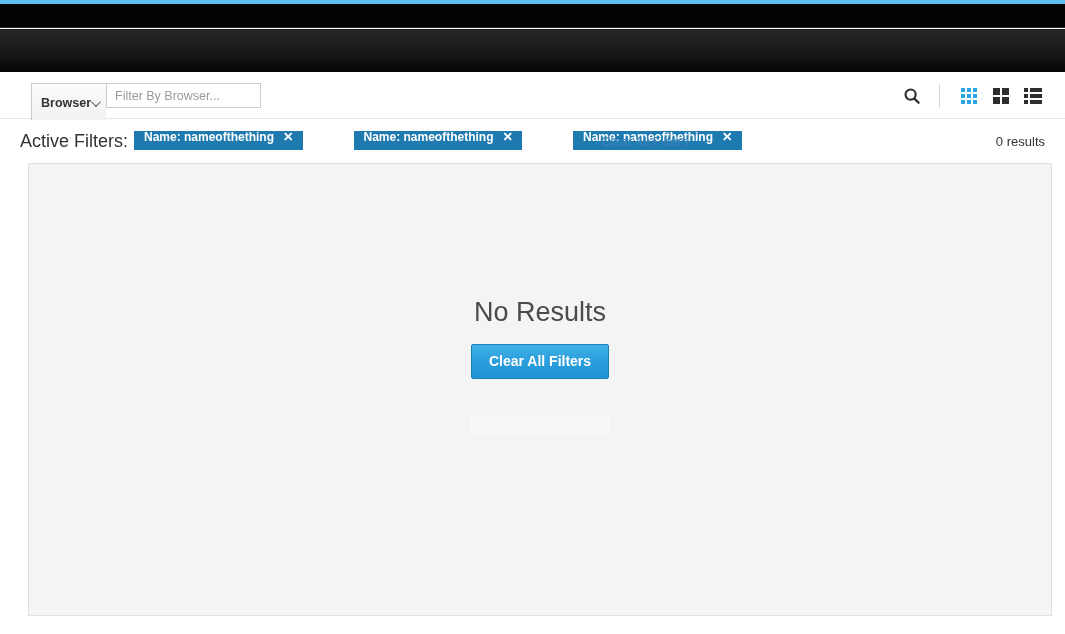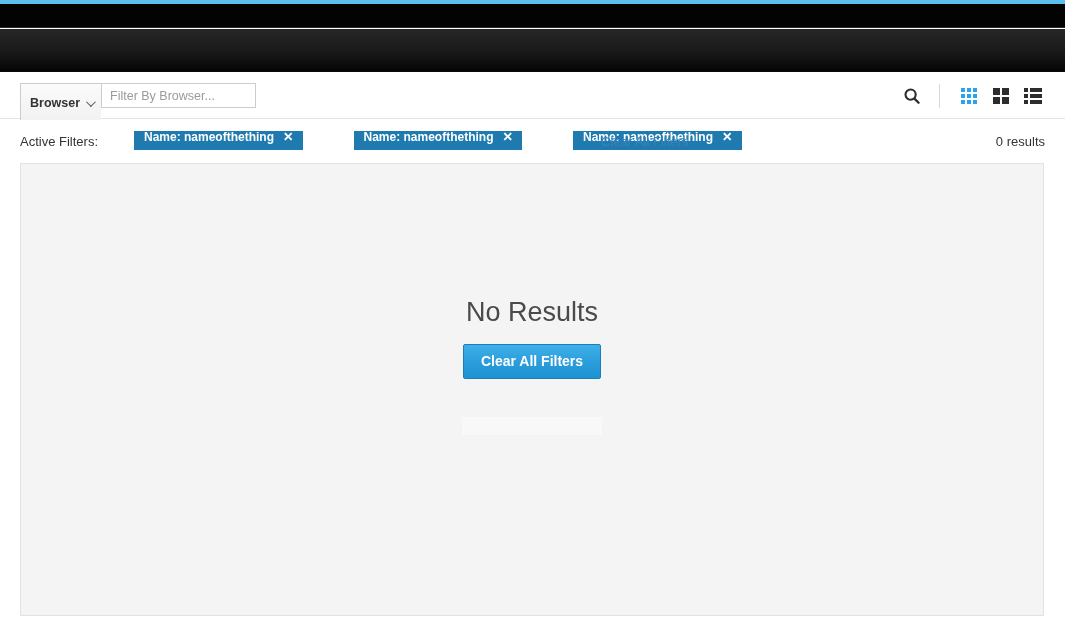--- a/index.html
+++ b/index.html
@@ -32,28 +32,29 @@
   .toolbar {
     position: absolute; top: 72px; left: 0; width: 1065px; height: 47px;
     background: #ffffff;
     border-bottom: 1px solid #e4e4e4;
   }
   .filter-group {
     position: absolute; left: 20px; top: 83px;
     display: flex; align-items: stretch; height: 25px;
   }
   .filter-select {
-    display: flex; align-items: center; gap: 6px;
+    display: flex; align-items: center; 
     height: 40px; padding: 0 8px 0 9px;
     background: linear-gradient(to bottom, #fbfbfb 0%, #f1f1f1 100%);
     border: 1px solid #cccccc;
     border-right: none;
     font-size: 12.5px; font-weight: bold; color: #333333;
     white-space: nowrap; cursor: pointer;
     line-height: 1;
+    margin-left: 11px;
   }
   .caret {
     display: inline-block; width: 7px; height: 7px;
     border-right: 1.4px solid #555; border-bottom: 1.4px solid #555;
     transform: rotate(45deg) translateY(-2px);
   }
   .filter-input {
     width: 155px; height: 25px;
     border: 1px solid #cccccc;
     background: #ffffff;
@@ -88,21 +89,21 @@
   .listicon .blk { display:block; width: 4px; height: 4px; background:#2d2d2d; }
   .listicon .bar { display:block; width: 12px; height: 4px; background:#2d2d2d; }
 
   
   .filters-row {
     position: absolute; top: 120px; left: 0; width: 1065px; height: 43px;
     background: #ffffff;
   }
   .filters-label {
     position: absolute; left: 20px; top: 134px;
-    font-size: 13px; color: #333333; line-height: 15px;
+    font-size: 18px; color: #333333; line-height: 15px;
   }
   .pills {
     position: absolute; left: 102px; top: 131px;
     display: flex; align-items: center; gap: 19px;
   }
   .pill {
     display: flex; gap: 9px;
     height: 19px; padding: 0 9px 0 10px;
     background: #1f7ab0;
     color: #ffffff;
@@ -120,21 +121,21 @@
     font-size: 13px; color: #3a83b8; cursor: pointer; line-height: 15px;
     white-space: nowrap;
   }
   .results-count {
     position: absolute; right: 20px; top: 134px;
     font-size: 13px; color: #333333; line-height: 15px; text-align: center;
   }
 
   
   .panel {
-    position: absolute; left: 20px; top: 163px;
+    position: absolute; left: 28px; top: 163px;
     width: 1024px; height: 453px;
     background: #f4f4f4;
     border: 1px solid #e2e2e2;
     padding-left: 48px;
   }
   .empty {
     position: absolute; left: 0; right: 0; top: 133px;
     text-align: center;
   }
   .empty-title {

